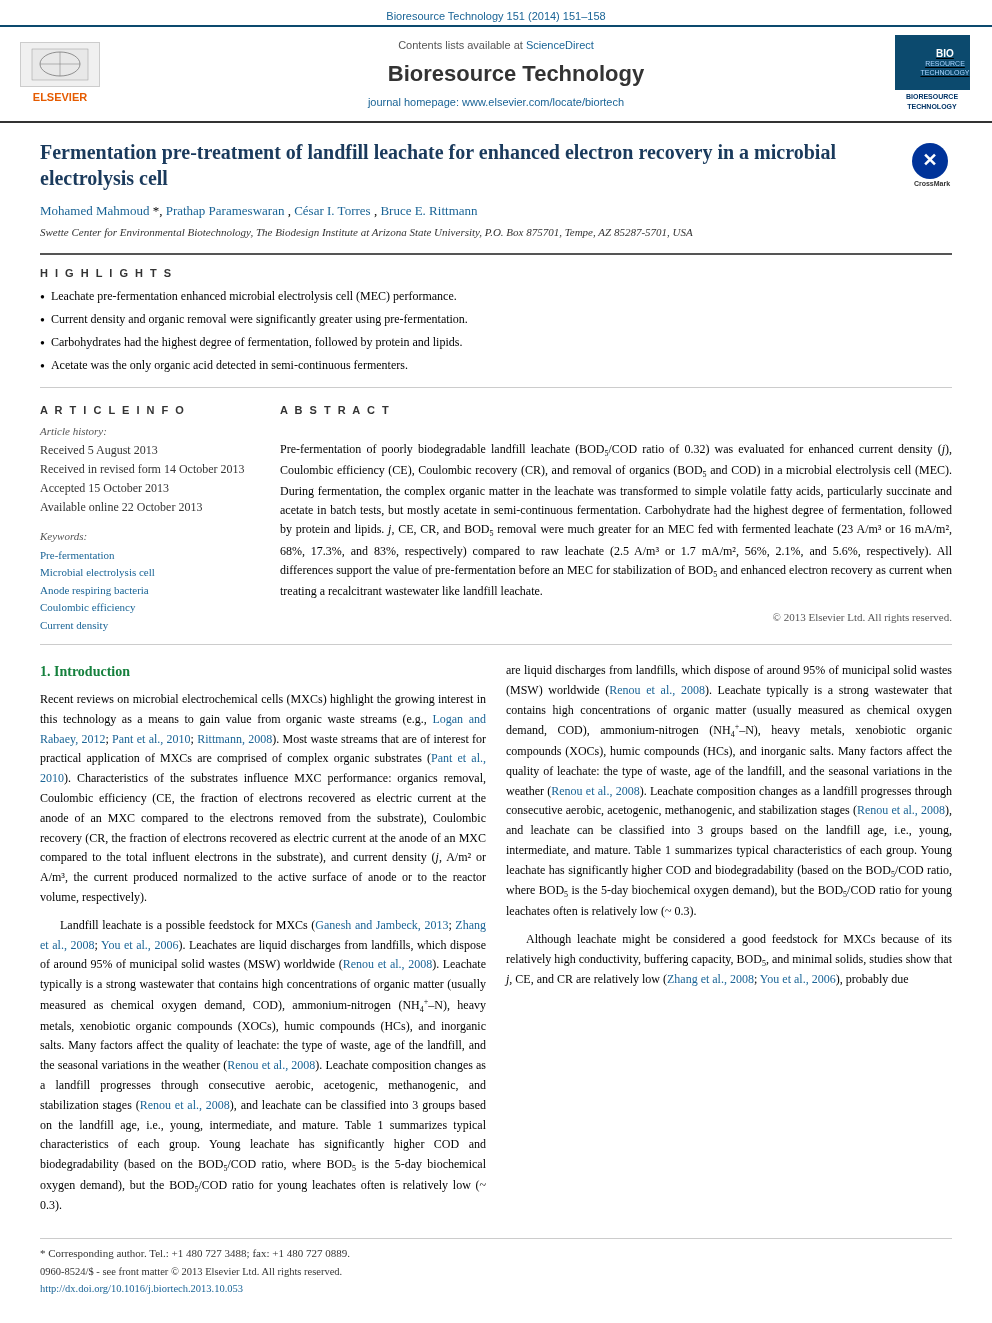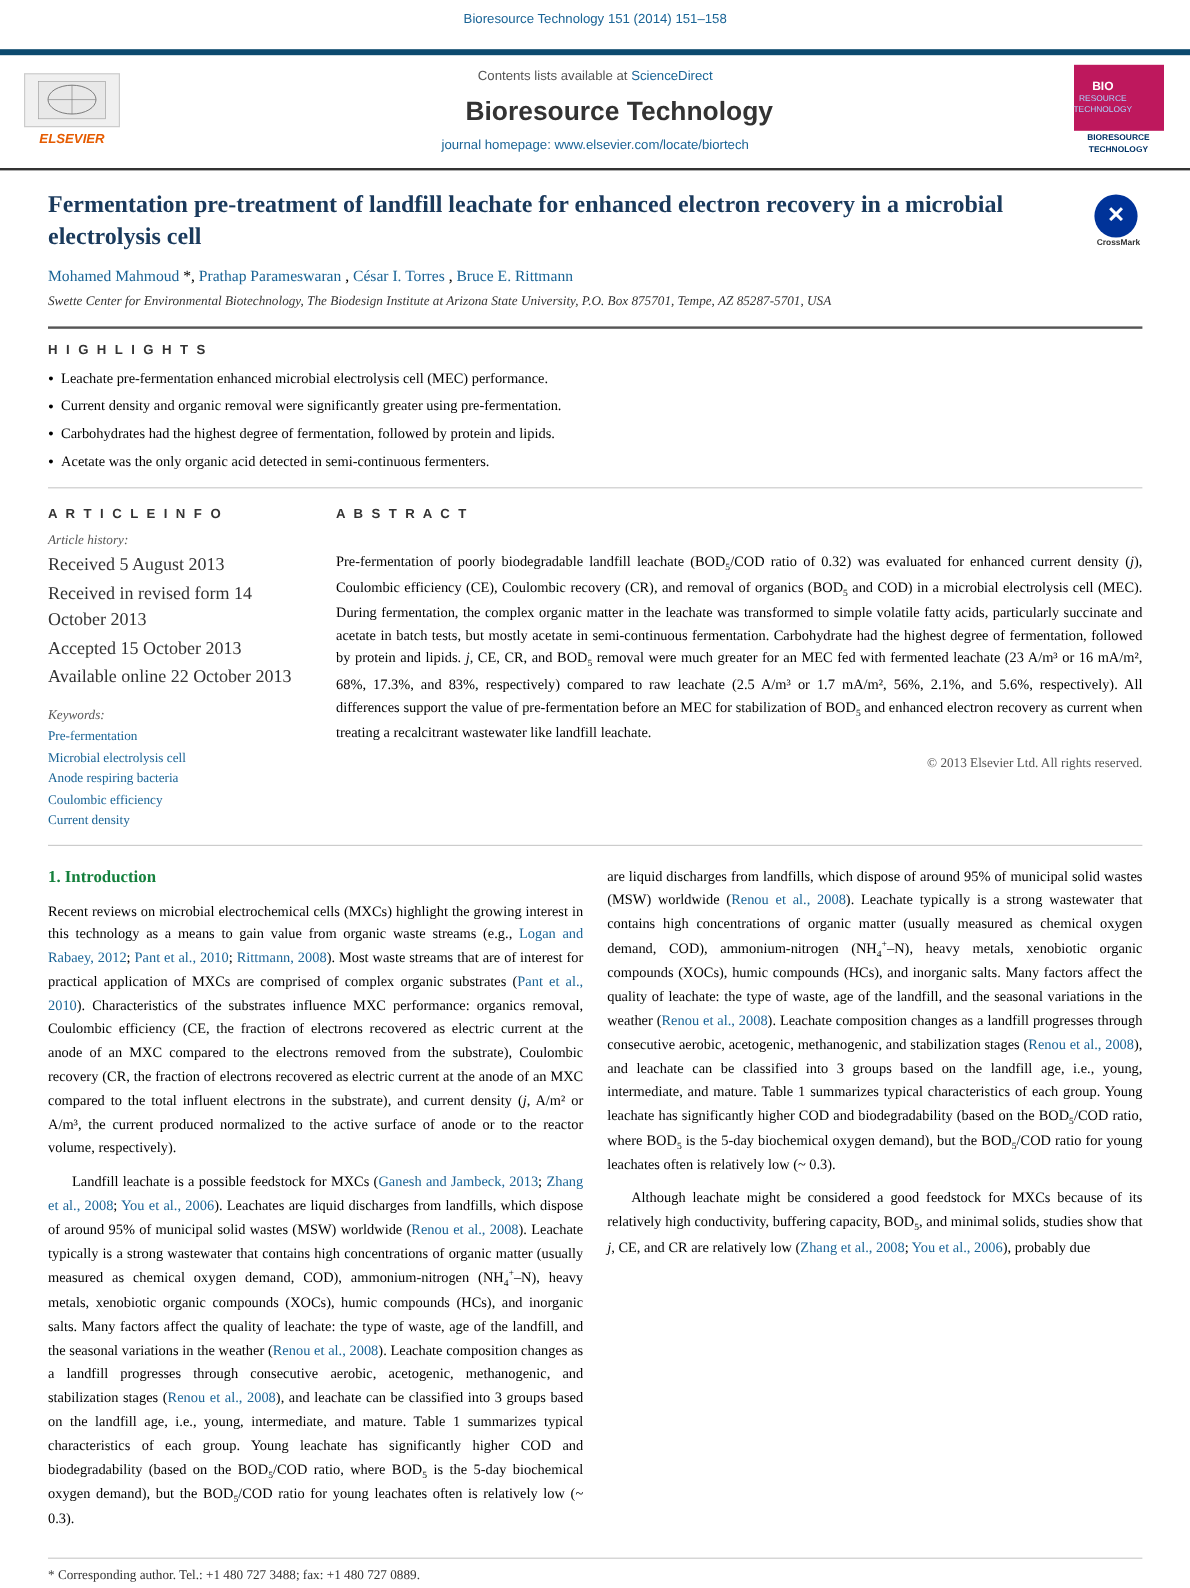--- a/index.html
+++ b/index.html
@@ -8,22 +8,22 @@
       background: #fff;
       color: #000;
       width: 992px;
       min-height: 1323px;
       font-size: 13px;
       line-height: 1.5;
     }
 
     .journal-header {
       text-align: center;
-      padding: 8px 0 16px;
-      border-bottom: 5px solid #0c4a6e;
+      padding: 8px 0 0;
+      border-bottom: 2px solid #0c4a6e;
     }
     .journal-ref {
       color: #1a6496;
       font-size: 11px;
       font-family: Arial, sans-serif;
     }
 
     .elsevier-header {
       display: flex;
       align-items: center;
@@ -47,21 +47,20 @@
       justify-content: center;
       font-size: 9px;
       color: #555;
     }
     .elsevier-name {
       color: #e55b00;
       font-size: 11px;
       font-weight: bold;
       margin-top: 2px;
       font-family: Arial, sans-serif;
-      font-style: italic;
     }
     .header-center {
       text-align: center;
       flex: 1;
     }
     .contents-line {
       font-size: 11px;
       color: #555;
       font-family: Arial, sans-serif;
     }
@@ -84,26 +83,27 @@
     .journal-homepage span {
       color: #1a6496;
     }
     .journal-logo-right {
       width: 80px;
       display: flex;
       flex-direction: column;
       align-items: center;
     }
     .journal-logo-box {
-      background: #be185d;
+      background: #0c4a6e;
       width: 75px;
       height: 55px;
       display: flex;
       align-items: center;
-      justify-content: flex-start;
+      justify-content: flex-end;
+      text-decoration: underline;
     }
     .journal-logo-inner {
       color: white;
       font-size: 7px;
       text-align: center;
       font-family: Arial, sans-serif;
       line-height: 1.3;
     }
     .journal-logo-title {
       font-size: 8px;
@@ -232,21 +232,21 @@
       font-family: Arial, sans-serif;
       margin-bottom: 4px;
     }
     .info-sublabel {
       font-size: 11px;
       font-style: italic;
       color: #555;
       margin-bottom: 2px;
     }
     .info-dates {
-      font-size: 15px;
+      font-size: 12px;
       color: #333;
     }
     .info-dates div {
       margin-bottom: 1px;
     }
 
     .keywords-section {
       margin-top: 8px;
     }
     .keyword-item {

